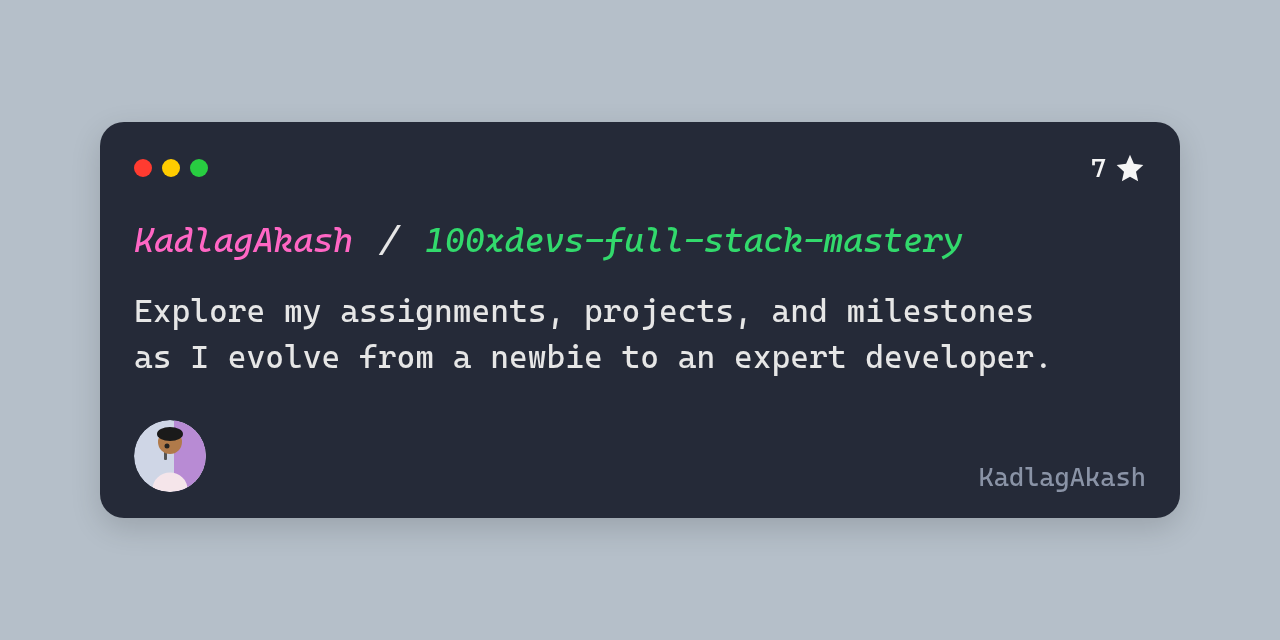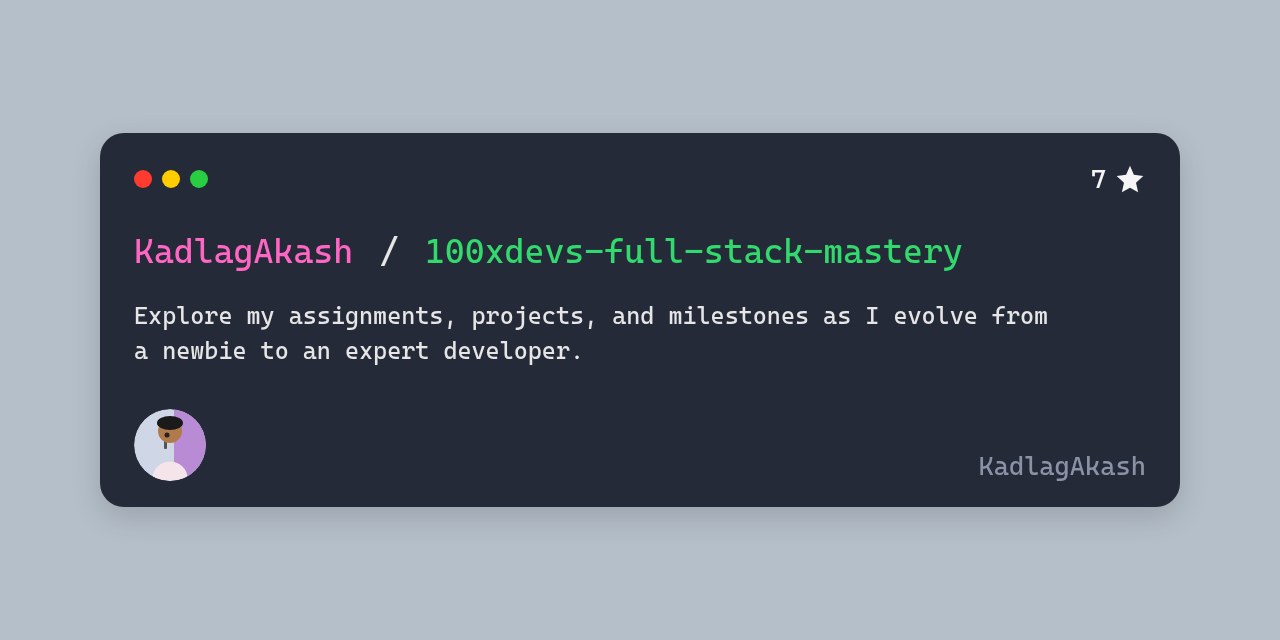--- a/index.html
+++ b/index.html
@@ -53,26 +53,27 @@
     width: 32px;
     height: 32px;
     fill: #f5f5f5;
     display: block;
   }
   .title {
     font-size: 34px;
     font-weight: 400;
     margin-bottom: 28px;
     color: #e6e6e6;
+    font-style: italic;
   }
   .owner { color: #ff66c4; }
   .slash { color: #e6e6e6; padding: 0 6px; }
   .repo { color: #32d96c; }
   .description {
-    font-size: 24px;
+    font-size: 32px;
     line-height: 1.45;
     color: #e6e6e6;
     max-width: 920px;
     margin-bottom: 40px;
   }
   .footer {
     display: flex;
     align-items: flex-end;
     justify-content: space-between;
   }

